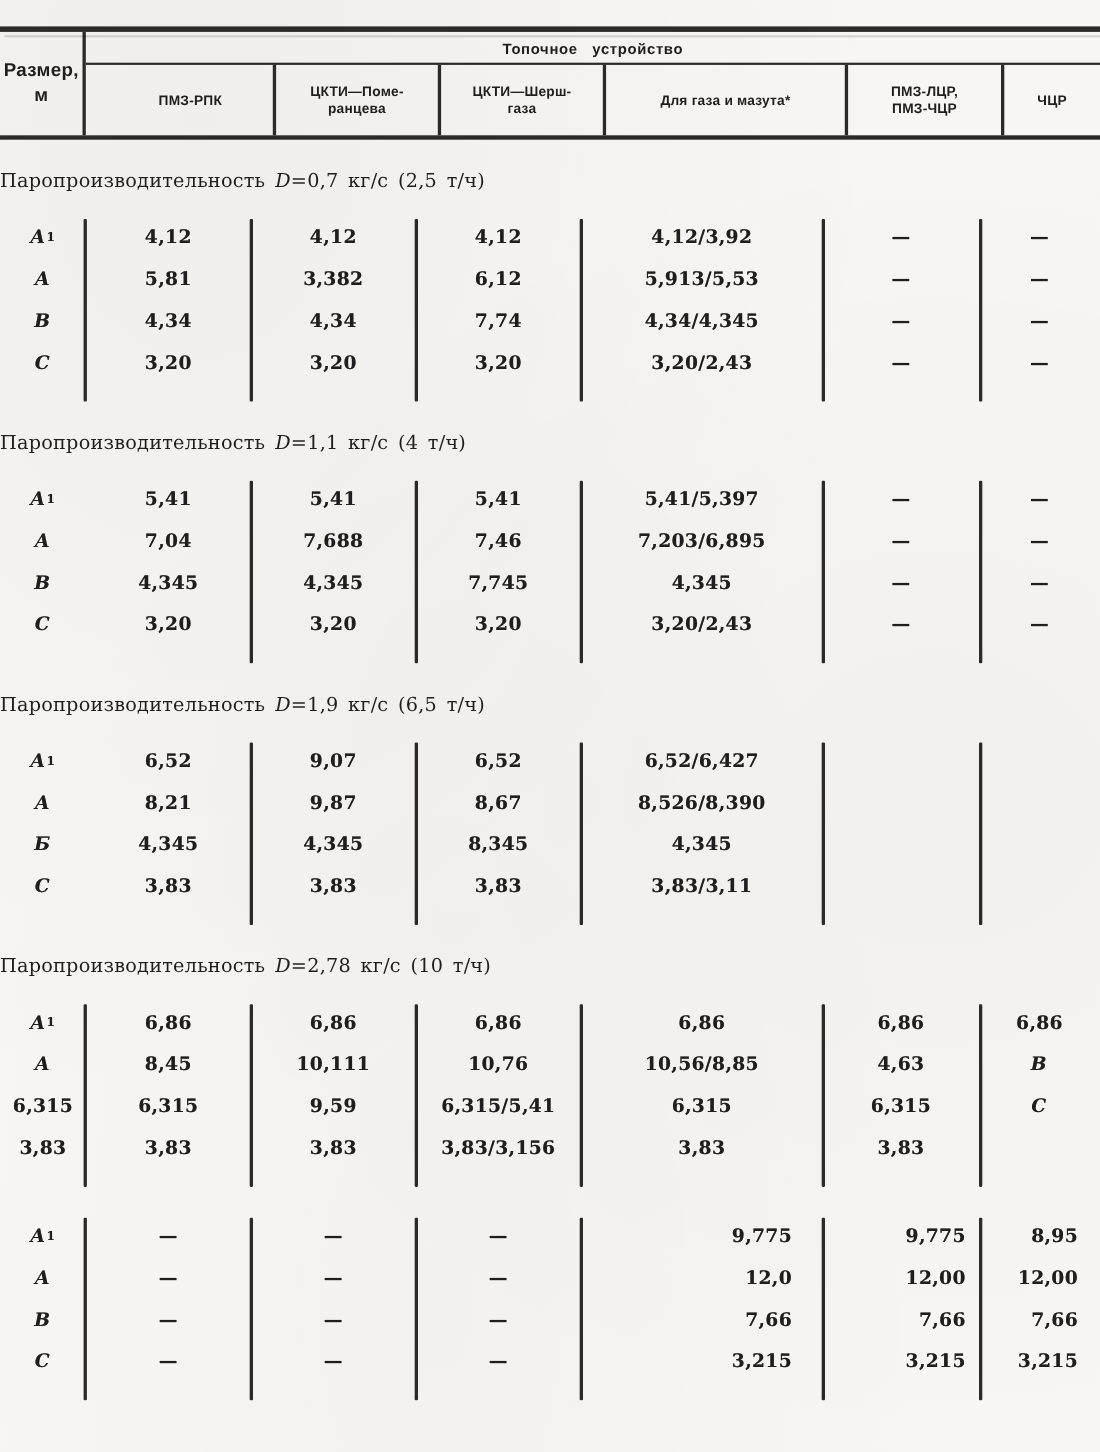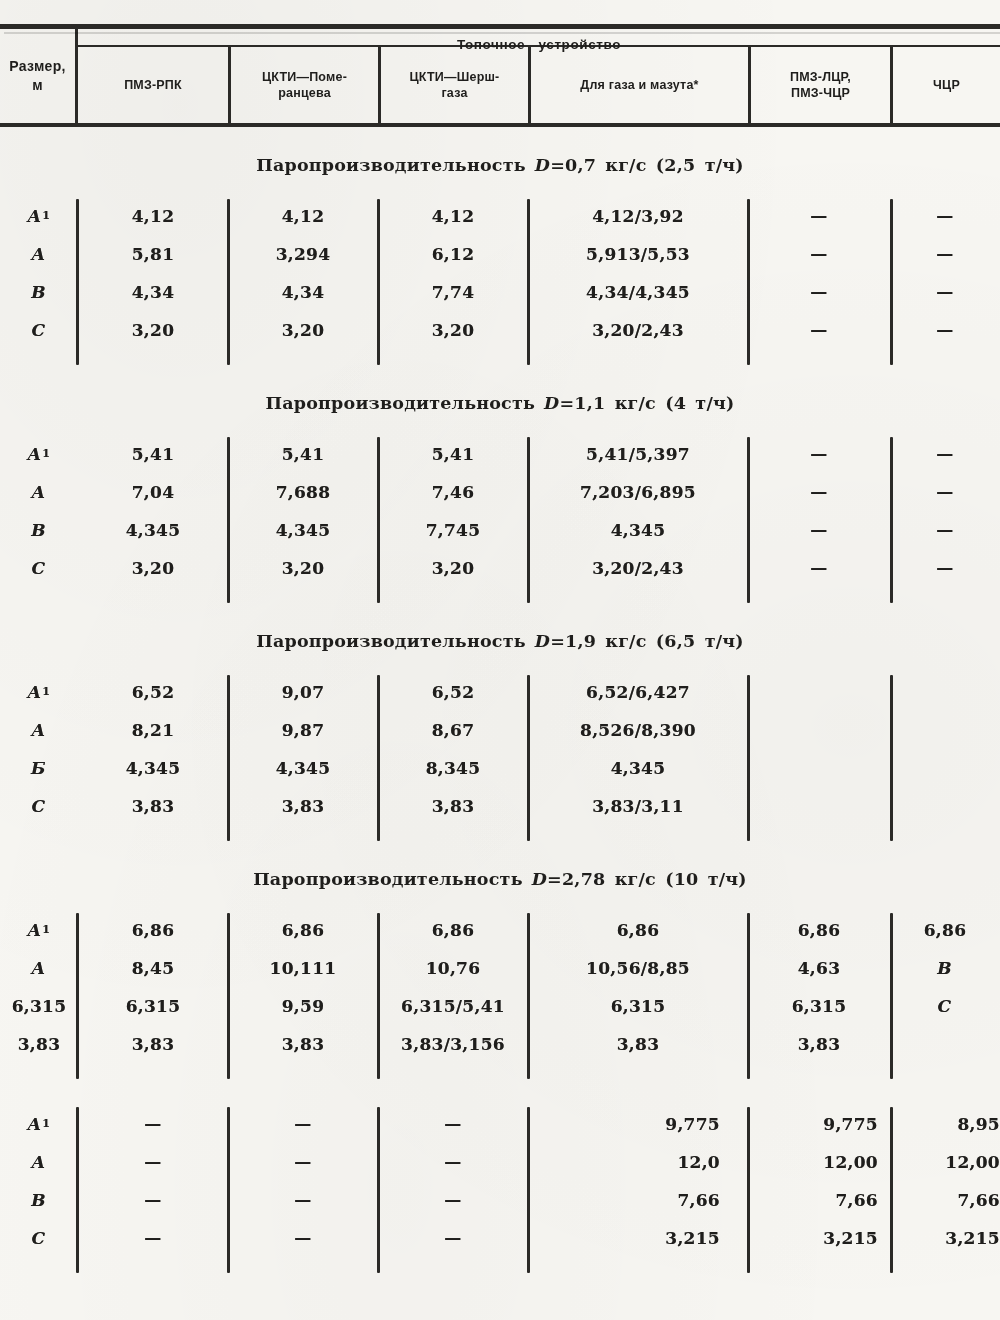--- a/index.html
+++ b/index.html
@@ -28,45 +28,46 @@
     display:grid;
     grid-template-columns:78px 1fr;
     border-top:5px solid var(--line);
     border-bottom:4px solid var(--line);
     height:103px;
   }
   .corner{
     border-right:3px solid var(--line);
     display:flex;flex-direction:column;align-items:center;justify-content:center;
     font-family:"Liberation Sans", sans-serif;
-    font-size:14px;font-weight:700;line-height:1.35;letter-spacing:.3px;
+    font-size:17px;font-weight:700;line-height:1.35;letter-spacing:.3px;
   }
   .hright{display:flex;flex-direction:column;}
   .gtitle{
-    height:18px;line-height:32px;text-align:center;
+    height:30px;line-height:32px;text-align:center;
     font-family:"Liberation Sans", sans-serif;
     font-size:13.5px;font-weight:700;word-spacing:9px;letter-spacing:.6px;
     border-bottom:2px solid var(--line);
   }
   .hcols{
     flex:1;display:grid;
     grid-template-columns:150px 150px 150px 220px 142px 1fr;
+    padding-left:20px;
   }
   .hcell{
     display:flex;flex-direction:column;align-items:center;justify-content:center;
     font-family:"Liberation Sans", sans-serif;
     font-size:12.5px;font-weight:700;line-height:1.3;letter-spacing:.2px;
     text-align:center;padding:2px 4px;
   }
   .hcell + .hcell{border-left:3px solid var(--line);}
 
   
   .sec{margin-top:26px;}
   .sec-title{
-    text-align:center;font-size:17.5px;font-weight:700;line-height:24px;
+    text-align:left;font-size:17.5px;font-weight:400;line-height:24px;
     letter-spacing:.2px;word-spacing:3px;
   }
   .sec-title .dsy{font-style:italic;margin-left:9px;}
   .rows{
     margin-top:20px;position:relative;
     display:grid;
     grid-template-columns:78px 150px 150px 150px 220px 142px 110px;
     grid-auto-rows:38px;
     padding-bottom:16px;
   }
@@ -75,21 +76,21 @@
     font-size:17px;font-weight:700;letter-spacing:.3px;
     text-shadow:0 0 .5px rgba(30,29,27,.55);
   }
   .lab{font-style:italic;}
   .lab sup{font-size:11px;font-style:normal;transform:translateY(-1px);margin-left:1px;}
   .vl{position:absolute;top:2px;bottom:0;width:3px;background:var(--line);border-radius:1px;}
   .vlL{left:76px;}.vl1{left:227px;}.vl2{left:377px;}.vl3{left:527px;}.vl4{left:747px;}.vl5{left:890px;}
   
   .s5 .rows > div:nth-of-type(7n+5){justify-content:flex-end;padding-right:28px;}
   .s5 .rows > div:nth-of-type(7n+6){justify-content:flex-end;padding-right:12px;}
-  .s5 .rows > div:nth-of-type(7n){justify-content:flex-end;padding-right:0;}
+  .s5 .rows > div:nth-of-type(7n){justify-content:flex-end;padding-right:20px;}
 </style>
 </head>
 <body>
 
 <div class="page">
   <div class="top-edge"></div>
 
   <header class="thead">
     <div class="corner">
       <div>Размер,</div>
@@ -143,21 +144,21 @@
         <div class="c">4,12</div>
         <div class="c">4,12</div>
         <div class="c">4,12/3,92</div>
         <div class="c">—</div>
         <div class="c">—</div>
       <div class="c lab">
           <span>A</span>
           <sup></sup>
         </div>
         <div class="c">5,81</div>
-        <div class="c">3,294</div>
+        <div class="c">3,382</div>
         <div class="c">6,12</div>
         <div class="c">5,913/5,53</div>
         <div class="c">—</div>
         <div class="c">—</div>
       <div class="c lab">
           <span>B</span>
           <sup></sup>
         </div>
         <div class="c">4,34</div>
         <div class="c">4,34</div>

